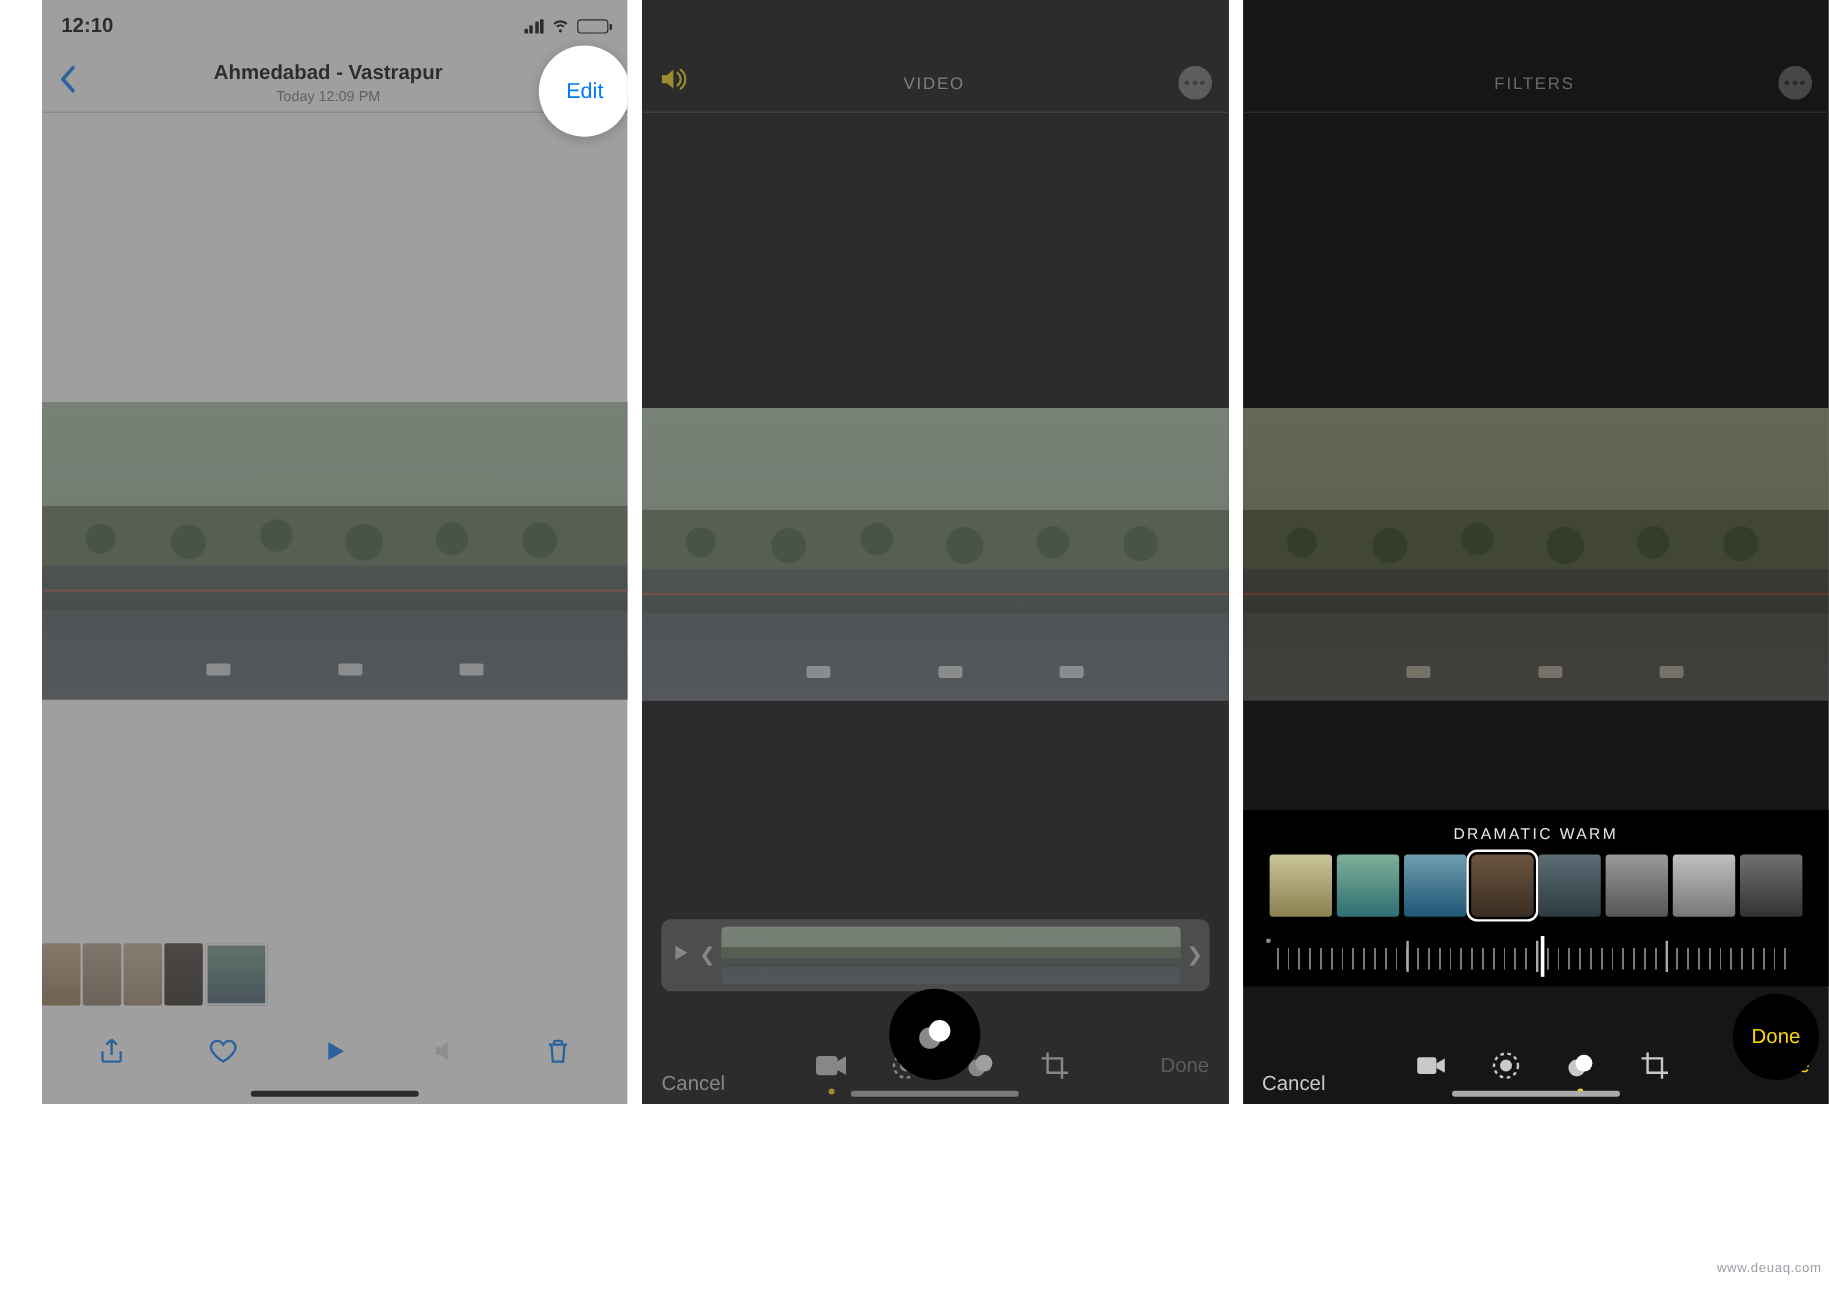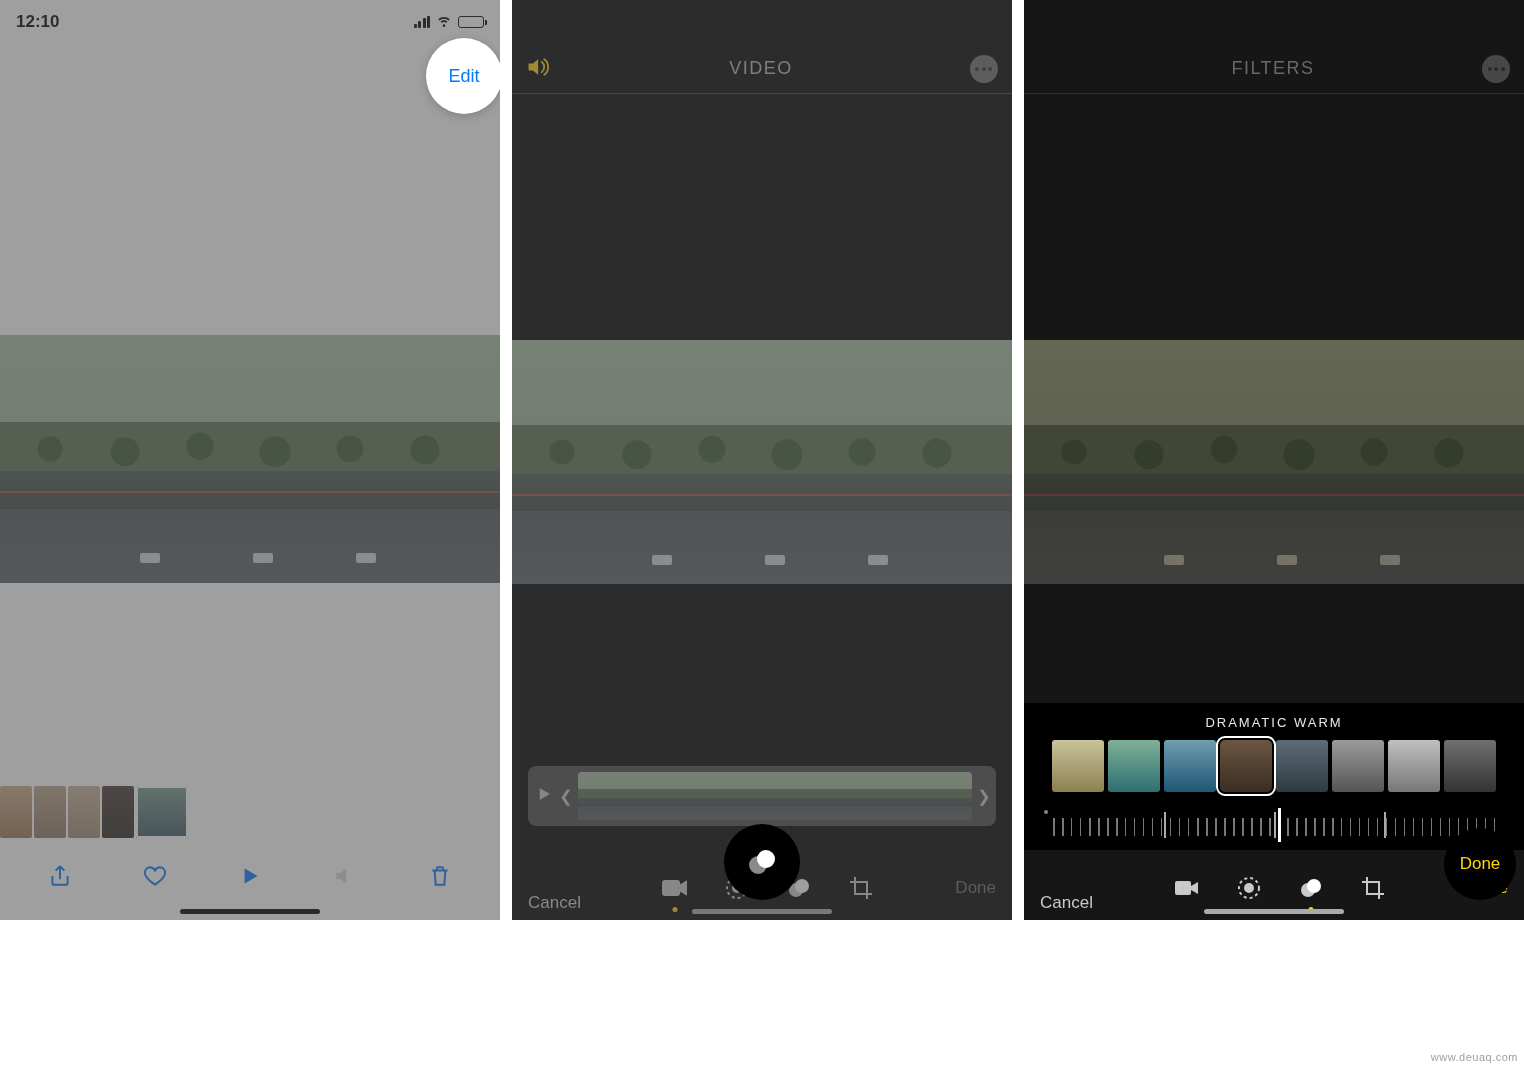--- a/index.html
+++ b/index.html
@@ -10,20 +10,21 @@
     height: 1078px;
     position: relative;
     overflow: hidden;
   }
   .stage {
     display: flex;
     gap: 12px;
     width: 100%;
     height: 920px;
     background: #fff;
+    padding-left: 35px;
   }
   .phone {
     position: relative;
     flex: 1 1 0;
     height: 920px;
     overflow: hidden;
     background: #1a1a1a;
   }
   
   .dim-overlay {
@@ -132,21 +133,21 @@
     width:140px; height:5px; border-radius:3px; background:#000;
   }
   .home-indicator.light { background:#aaa; }
   
   .editor { background:#000; color:#fff; height:100%; position:relative;}
   .ed-nav {
     height:50px; display:flex; align-items:center; justify-content:space-between;
     padding:0 14px; border-bottom:0.5px solid #3a3a3a;
     margin-top:44px;
   }
-  .ed-title { font-size:18px; letter-spacing:1.5px; font-weight:500; color:#b7b7b7;}
+  .ed-title { font-size:14px; letter-spacing:1.5px; font-weight:500; color:#b7b7b7;}
   .ed-sound svg { width:26px; height:22px; }
   .ed-more { width:28px; height:28px; border-radius:50%; background:#6e6e6e; display:flex; align-items:center; justify-content:center;}
   .ed-more span{display:flex; gap:2.5px;}
   .ed-more span i{width:4px;height:4px;border-radius:50%;background:#2b2b2b;}
   .ed-video { position:absolute; left:0; right:0; top:340px; height:244px; }
   .ed-bottom { position:absolute; left:0; right:0; bottom:0; }
   .ed-actions {
     height:64px; display:flex; align-items:center; justify-content:space-between;
     padding:0 16px;
   }
@@ -182,21 +183,21 @@
   .filter-strip { display:flex; gap:4px; padding:0 6px; height:56px; align-items:center; justify-content:center;}
   .filter-strip .f { width:52px; height:52px; border-radius:3px; position:relative;}
   .filter-strip .f.sel { outline:2.5px solid #fff; outline-offset:2px; border-radius:5px;}
   .intensity { position:relative; height:36px; margin:10px 10px 0;}
   .intensity .dot0{position:absolute; left:2%; top:6px; width:4px;height:4px;border-radius:50%;background:#888;}
   .ticks { position:absolute; left:4%; right:4%; top:14px; height:18px;
     background: repeating-linear-gradient(to right, #777 0 1.5px, transparent 1.5px 9px);
   }
   .ticks .major { position:absolute; top:-6px; width:2px; height:26px; background:#aaa;}
   .ticks .cursor { position:absolute; top:-10px; width:2.5px; height:34px; background:#fff;}
-  .filter-panel { position:absolute; left:0; right:0; bottom:70px; background:#000; padding-bottom:10px;}
+  .filter-panel { position:absolute; left:0; right:0; bottom:98px; background:#000; padding-bottom:10px;}
   .done-circle {
     position:absolute; right:8px; bottom:20px;
     width:72px;height:72px;border-radius:50%;background:#000;
     display:flex;align-items:center;justify-content:center;
     z-index:100;
   }
   .watermark {
     position:absolute; right:6px; bottom:15px;
     font-size:11px; color:#9aa0a6; letter-spacing:0.5px;
     z-index:200;
@@ -221,20 +222,32 @@
           </span>
         <span class="wifi">
           <svg viewBox="0 0 24 24" fill="#000">
               <path d="M12 18.5a2 2 0 100 4 2 2 0 000-4zm-5.3-4.1a8 8 0 0110.6 0l-1.9 1.9a5.3 5.3 0 00-6.8 0zm-3.5-3.5a13 13 0 0117.6 0l-1.9 1.9a10.3 10.3 0 00-13.8 0z"></path>
             </svg>
         </span>
         <span class="battery"><span class="battery-fill"></span></span>
       </div>
     </div>
 
+    <div class="nav-bar">
+      <span class="back-chevron">
+        <svg viewBox="0 0 12 20" fill="none" stroke="#007aff" stroke-width="2.5" stroke-linecap="round" stroke-linejoin="round">
+            <polyline points="10,2 3,10 10,18"></polyline>
+          </svg>
+      </span>
+      <div class="title-wrap">
+        <div class="title">Ahmedabad - Vastrapur</div>
+        <div class="subtitle">Today  12:09 PM</div>
+      </div>
+      <span class="edit-link">Edit</span>
+    </div>
 
     <div class="edit-highlight">
       <span style="color:#007aff;font-size:18px;">Edit</span>
     </div>
 
     <div class="p1-video-area">
       <div class="aerial">
           <div class="trees"></div>
           <div class="line"></div>
           <div class="cars">

